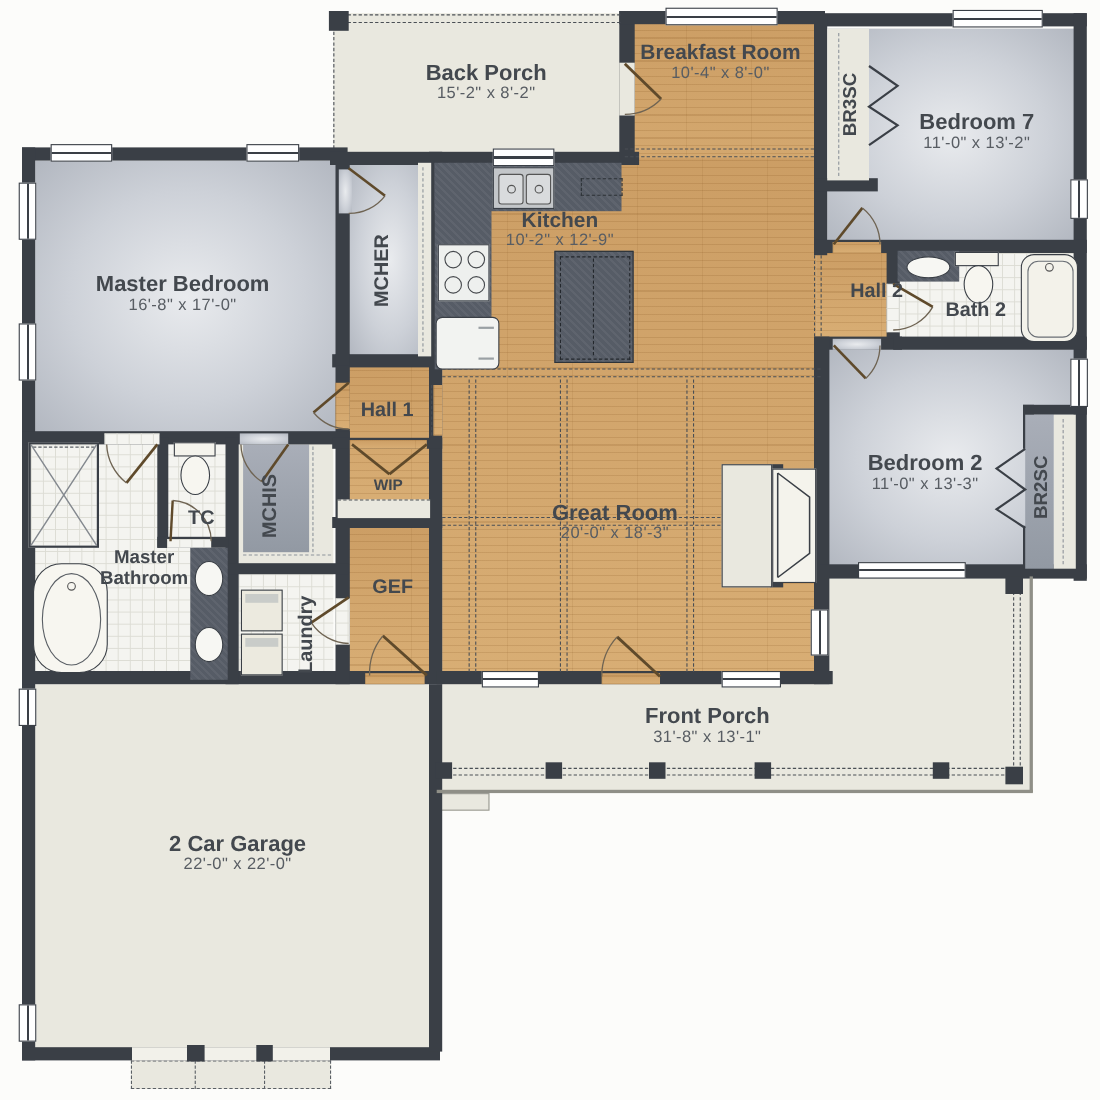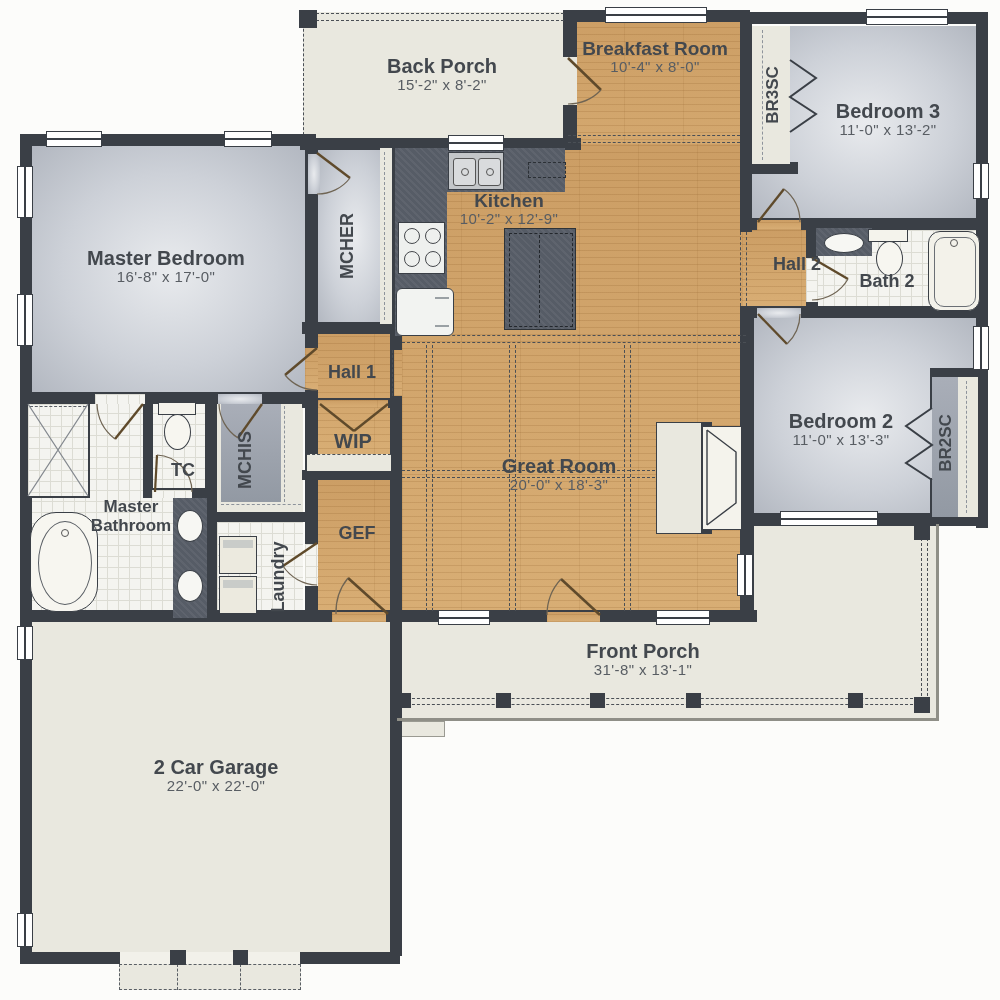--- a/index.html
+++ b/index.html
@@ -279,21 +279,21 @@
 
   <div class="lbl" style="left:442px;top:75px;">
     <span class="nm" style="font-size:20px;">Back Porch</span>
     <span class="dm" style="font-size:15px;">15'-2" x 8'-2"</span>
   </div>
   <div class="lbl" style="left:655px;top:57px;">
     <span class="nm" style="font-size:19px;">Breakfast Room</span>
     <span class="dm" style="font-size:15px;">10'-4" x 8'-0"</span>
   </div>
   <div class="lbl" style="left:888px;top:120px;">
-    <span class="nm" style="font-size:20px;">Bedroom 3</span>
+    <span class="nm" style="font-size:20px;">Bedroom 7</span>
     <span class="dm" style="font-size:15px;">11'-0" x 13'-2"</span>
   </div>
   <div class="lbl" style="left:166px;top:267px;">
     <span class="nm" style="font-size:20px;">Master Bedroom</span>
     <span class="dm" style="font-size:15px;">16'-8" x 17'-0"</span>
   </div>
   <div class="lbl" style="left:509px;top:209px;">
     <span class="nm" style="font-size:19px;">Kitchen</span>
     <span class="dm" style="font-size:15px;">10'-2" x 12'-9"</span>
   </div>
@@ -308,21 +308,21 @@
     <span class="dm" style="font-size:15px;">11'-0" x 13'-3"</span>
   </div>
   <div class="lbl" style="left:559px;top:475px;">
     <span class="nm" style="font-size:20px;">Great Room</span>
     <span class="dm" style="font-size:15px;">20'-0" x 18'-3"</span>
   </div>
   <div class="lbl" style="left:352px;top:372px;">
     <span class="nm" style="font-size:18px;">Hall 1</span>
   </div>
   <div class="lbl" style="left:353px;top:441px;">
-    <span class="nm" style="font-size:20px;">WIP</span>
+    <span class="nm" style="font-size:14px;">WIP</span>
   </div>
   <div class="lbl" style="left:357px;top:533px;">
     <span class="nm" style="font-size:18px;">GEF</span>
   </div>
   <div class="lbl" style="left:183px;top:470px;">
     <span class="nm" style="font-size:18px;">TC</span>
   </div>
   <div class="lbl" style="left:131px;top:516px;white-space:normal;width:112px;">
     <span class="nm" style="font-size:17px;">Master Bathroom</span>
   </div>

